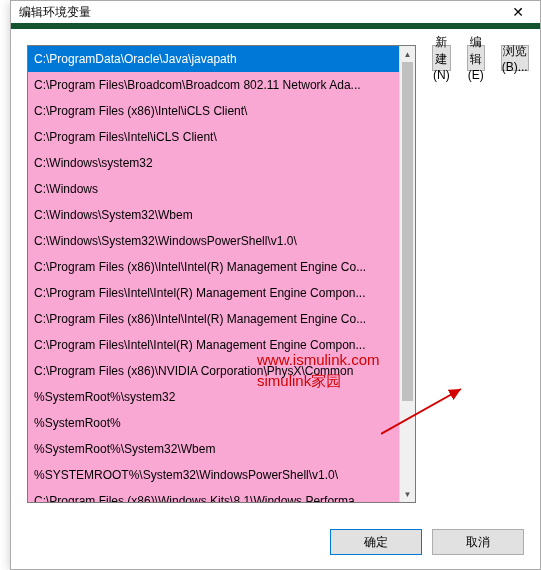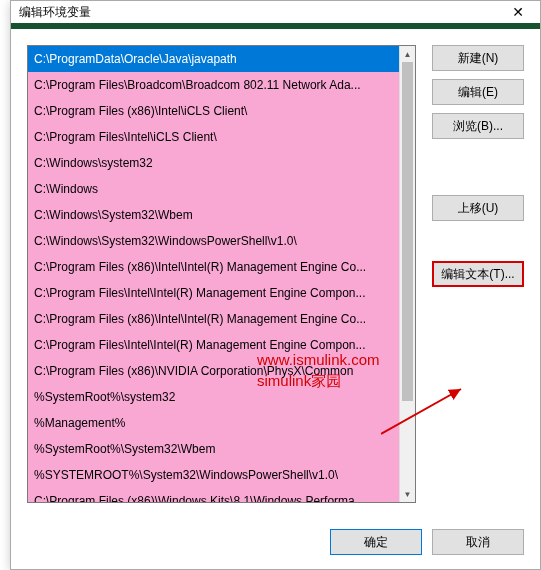--- a/index.html
+++ b/index.html
@@ -109,22 +109,22 @@
       top: 0;
       left: 2px;
       right: 2px;
       height: 80%;
       background: #c0c0c0;
       cursor: pointer;
     }
     .buttons {
       width: 92px;
       display: flex;
-      flex-direction: column;
-      gap: 8px;
+      flex-direction: row;
+      gap: 16px;
     }
     .btn {
       height: 26px;
       border: 1px solid #adadad;
       background: #e1e1e1;
       font-size: 12px;
       cursor: pointer;
       display: flex;
       align-items: center;
       justify-content: center;
@@ -181,21 +181,21 @@
           <div class="list-item">C:\Windows\system32</div>
           <div class="list-item">C:\Windows</div>
           <div class="list-item">C:\Windows\System32\Wbem</div>
           <div class="list-item">C:\Windows\System32\WindowsPowerShell\v1.0\</div>
           <div class="list-item">C:\Program Files (x86)\Intel\Intel(R) Management Engine Co...</div>
           <div class="list-item">C:\Program Files\Intel\Intel(R) Management Engine Compon...</div>
           <div class="list-item">C:\Program Files (x86)\Intel\Intel(R) Management Engine Co...</div>
           <div class="list-item">C:\Program Files\Intel\Intel(R) Management Engine Compon...</div>
           <div class="list-item">C:\Program Files (x86)\NVIDIA Corporation\PhysX\Common</div>
           <div class="list-item">%SystemRoot%\system32</div>
-          <div class="list-item">%Management%</div>
+          <div class="list-item">%SystemRoot%</div>
           <div class="list-item">%SystemRoot%\System32\Wbem</div>
           <div class="list-item">%SYSTEMROOT%\System32\WindowsPowerShell\v1.0\</div>
           <div class="list-item">C:\Program Files (x86)\Windows Kits\8.1\Windows Performa...</div>
         </div>
       <div class="scrollbar">
         <div class="arrow">▲</div>
         <div class="track">
           <div class="thumb"></div>
         </div>
         <div class="arrow">▼</div>

